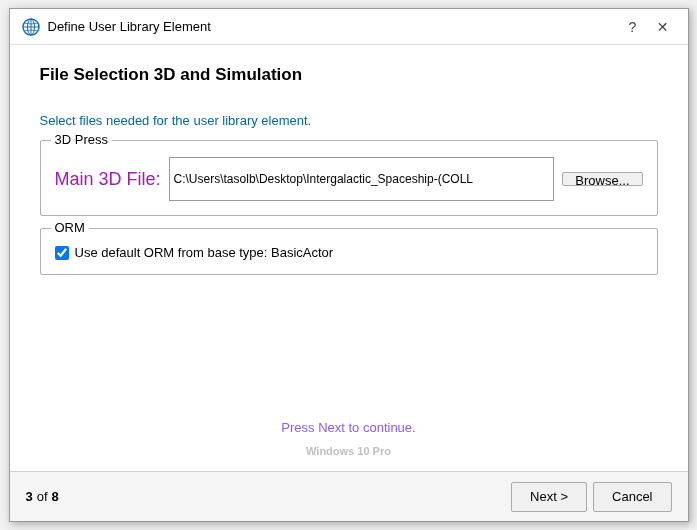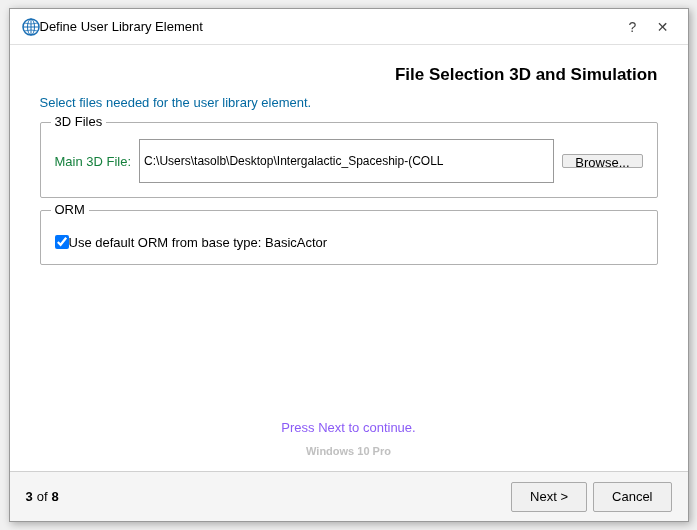--- a/index.html
+++ b/index.html
@@ -22,20 +22,21 @@
       box-shadow: 2px 2px 8px rgba(0,0,0,0.3);
       display: flex;
       flex-direction: column;
     }
     .title-bar {
       background: #ffffff;
       border-bottom: 1px solid #e0e0e0;
       padding: 8px 12px;
       display: flex;
       align-items: center;
+      gap: 8px;
       height: 36px;
     }
     .title-bar-title {
       flex: 1;
       font-size: 13px;
       color: #000;
     }
     .title-bar-controls {
       display: flex;
       gap: 4px;
@@ -56,22 +57,22 @@
     .dialog-body {
       flex: 1;
       padding: 20px 30px 10px 30px;
       display: flex;
       flex-direction: column;
       overflow: hidden;
     }
     .dialog-heading {
       font-size: 17px;
       font-weight: bold;
-      text-align: right;
-      margin-bottom: 10px;
+      text-align: left;
+      margin-bottom: 28px;
       color: #000;
     }
     .dialog-subtext {
       font-size: 13px;
       color: #0369a1;
       margin-bottom: 12px;
     }
     .group-box {
       border: 1px solid #b0b0b0;
       border-radius: 2px;
@@ -88,22 +89,22 @@
       font-size: 13px;
       color: #000;
     }
     .field-row {
       display: flex;
       align-items: center;
       gap: 8px;
       margin-top: 6px;
     }
     .field-label {
-      font-size: 13px;
-      color: #15803d;
+      font-size: 18px;
+      color: #a21caf;
       white-space: nowrap;
     }
     .field-input {
       flex: 1;
       height: 44px;
       border: 1px solid #999;
       font-size: 12px;
       padding: 2px 4px;
       background: #fff;
       color: #000;
@@ -114,22 +115,23 @@
       padding: 0 12px;
       background: #f0f0f0;
       border: 1px solid #aaa;
       border-radius: 2px;
       font-size: 13px;
       cursor: pointer;
       white-space: nowrap;
     }
     .checkbox-row {
       display: flex;
-      align-items: flex-start;
-      margin-top: 14px;
+      align-items: flex-end;
+      gap: 6px;
+      margin-top: 6px;
     }
     .checkbox-row input[type="checkbox"] {
       width: 14px;
       height: 14px;
       cursor: pointer;
     }
     .press-next-text {
       text-align: center;
       font-size: 13px;
       color: #8b5cf6;
@@ -204,21 +206,21 @@
       <button class="title-bar-btn">?</button>
       <button class="title-bar-btn close">✕</button>
     </div>
   </div>
 
   <div class="dialog-body">
     <div class="dialog-heading">File Selection 3D and Simulation</div>
     <div class="dialog-subtext">Select files needed for the user library element.</div>
 
     <div class="group-box">
-      <span class="group-box-label">3D Files</span>
+      <span class="group-box-label">3D Press</span>
       <div class="field-row">
         <span class="field-label">Main 3D File:</span>
         <input class="field-input" type="text" readonly="" value="C:\Users\tasolb\Desktop\Intergalactic_Spaceship-(COLL" style="">
         <button class="browse-btn">Browse...</button>
       </div>
     </div>
 
     <div class="group-box">
       <span class="group-box-label">ORM</span>
       <div class="checkbox-row">

